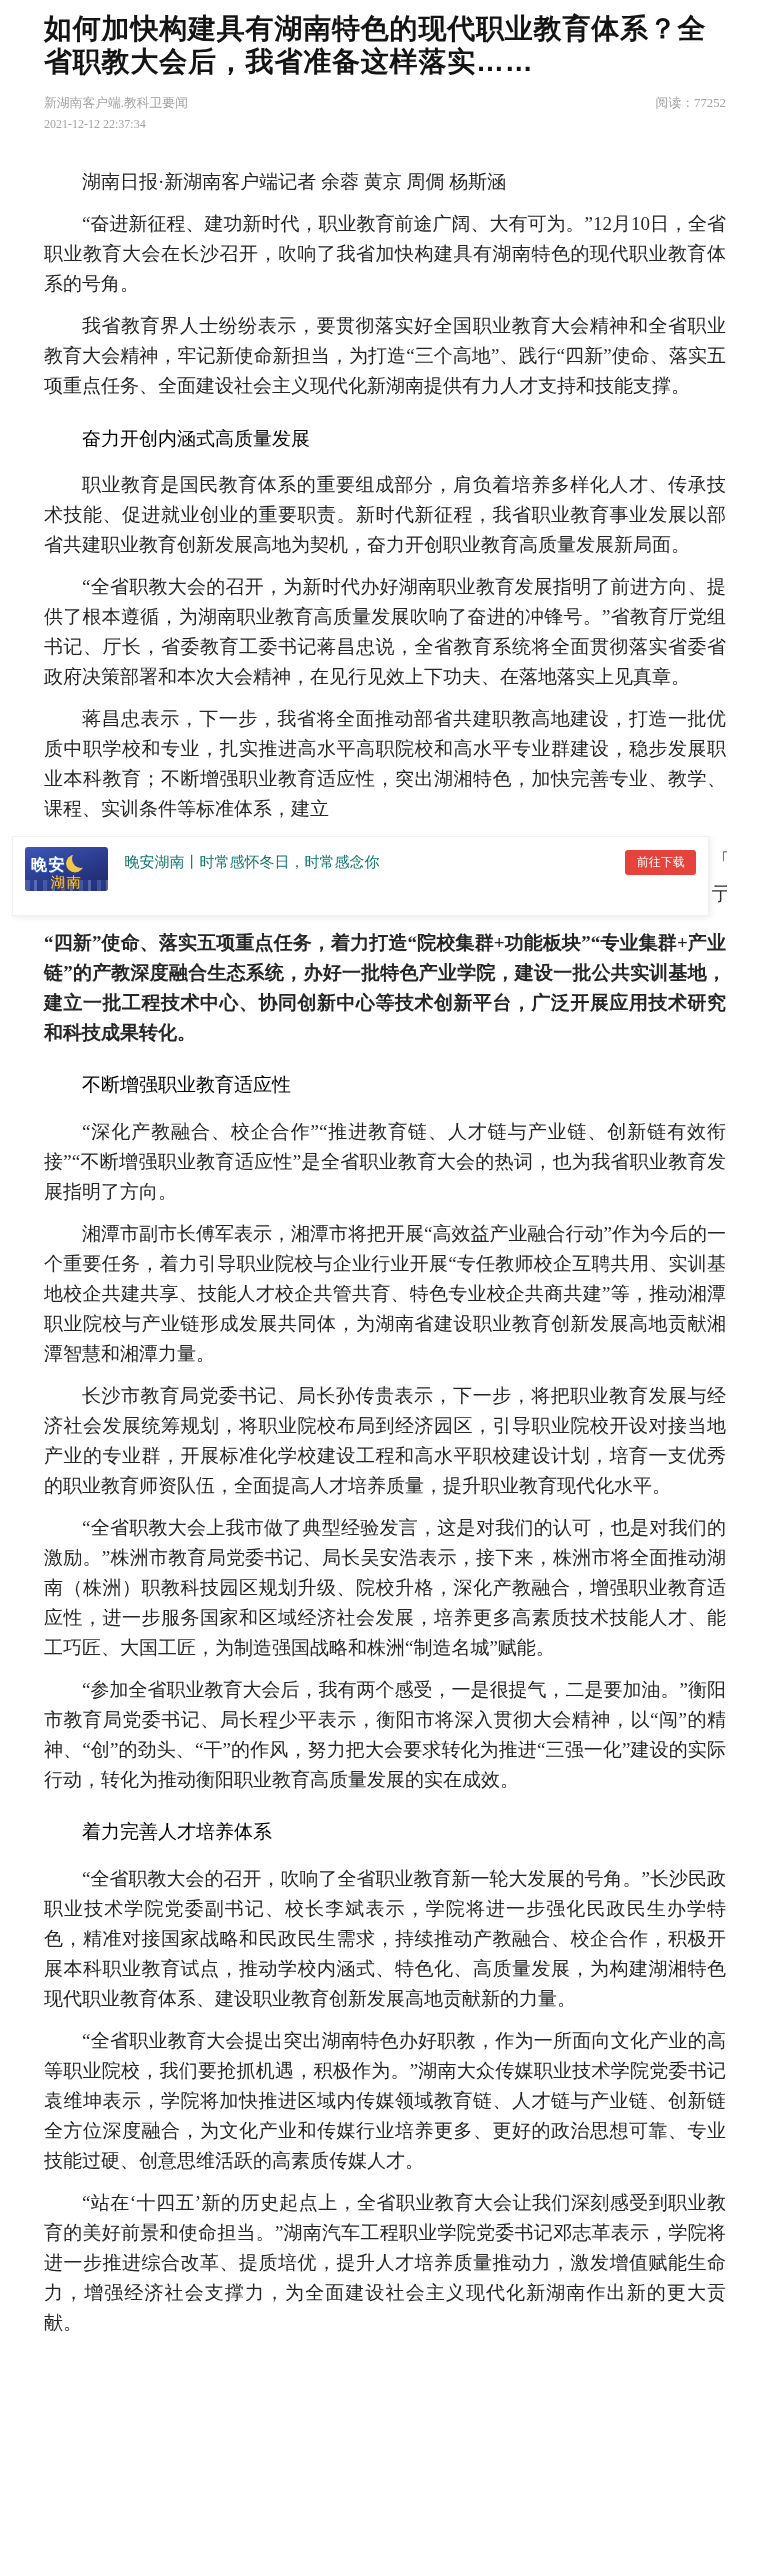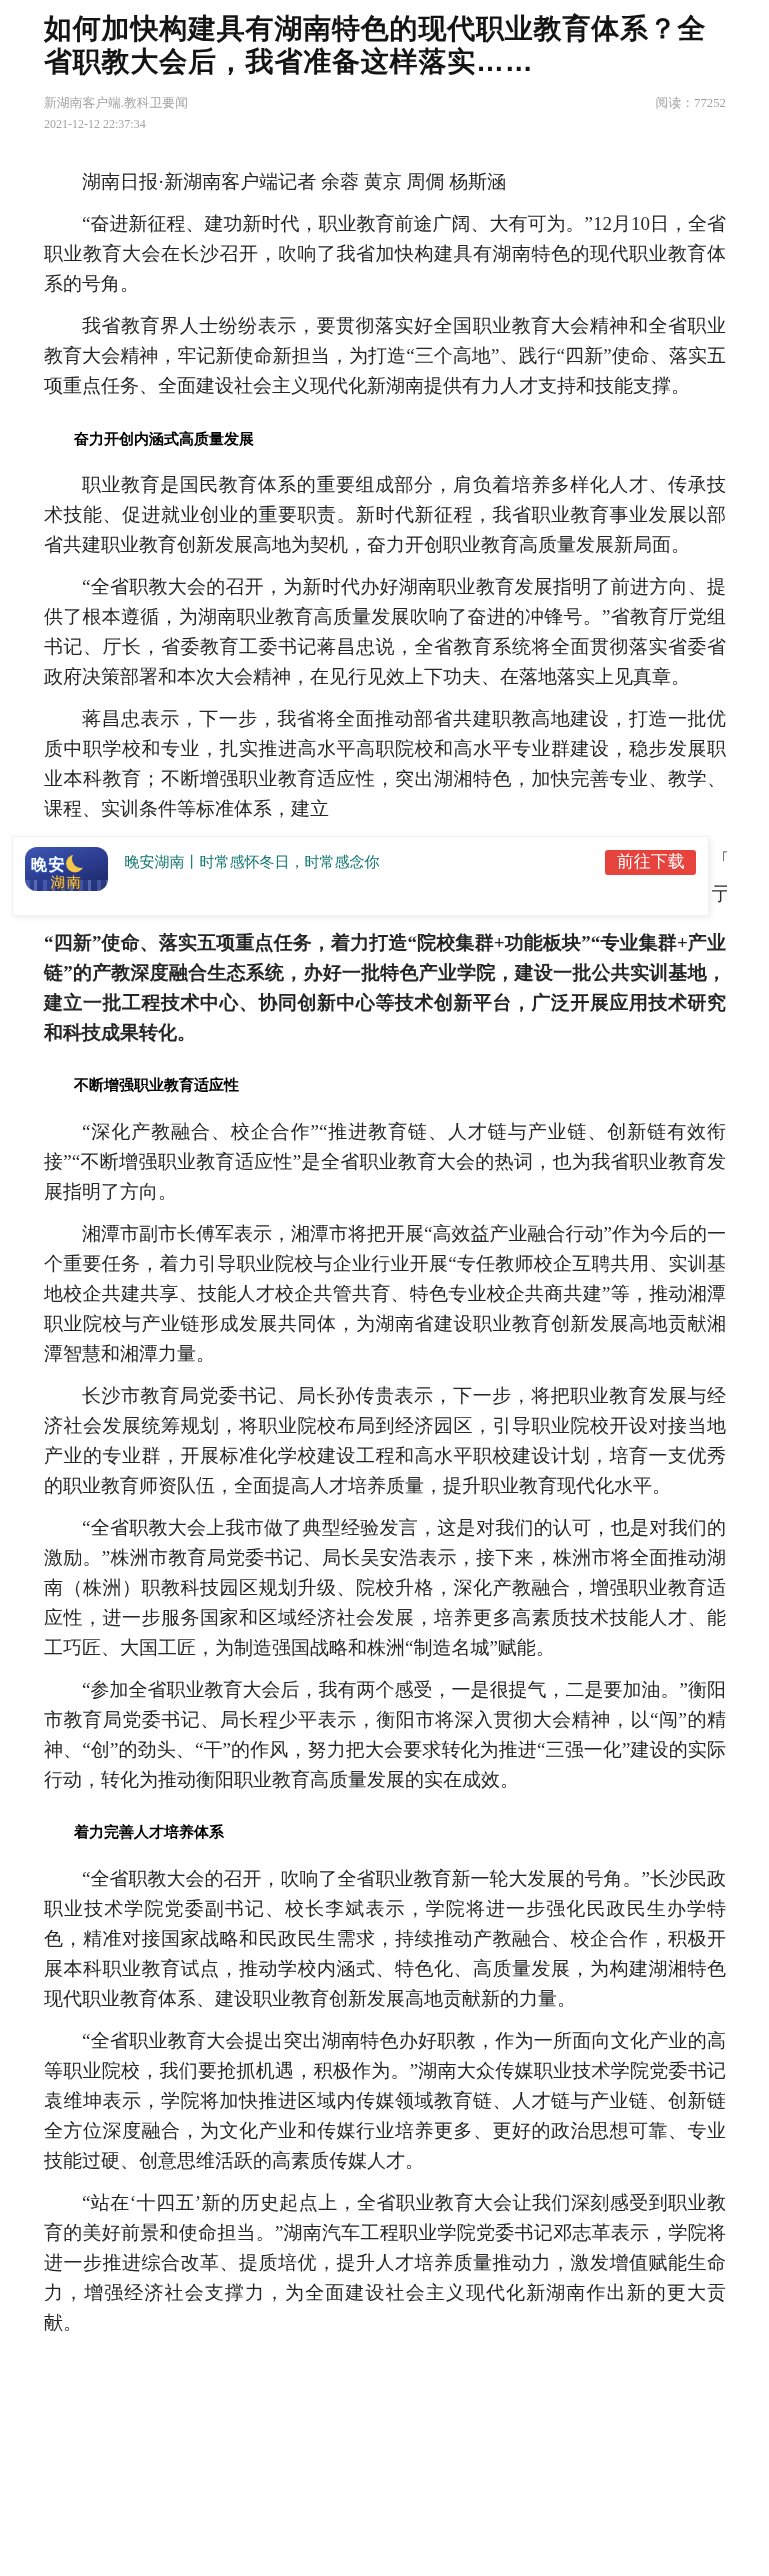--- a/index.html
+++ b/index.html
@@ -39,22 +39,22 @@
     font-size:19px;
     line-height:30px;
     text-align:justify;
     color:#262626;
   }
   .para { margin:0 0 12px 0; text-indent:2em; }
   .para.no-indent { text-indent:0;font-weight:bold; }
   .para.byline { }
   .section-heading {
     font-family:"Liberation Sans","DejaVu Sans",sans-serif;
-    font-size:15px;
-    font-weight:bold;
+    font-size:19px;
+    font-weight:normal;
     color:#000;
     text-indent:2em;
     margin:22.6px 0 16.5px 0;
     line-height:30px;
   }
   
   .ad-slot {
     position:relative;
     height:81px;
     margin:3px 0 10.5px 0;
@@ -66,21 +66,21 @@
     background:#fff;
     border:0.8px solid #f1f1f1;
     box-shadow:1.5px 1.5px 6px rgba(0,0,0,0.07);
     box-sizing:border-box;
     display:flex;
     align-items:flex-start;
     padding:9.8px 12px 0 12px;
   }
   .ad-thumb {
     width:83px; height:44px;
-    border-radius:12px;
+    border-radius:3px;
     background:linear-gradient(160deg,#3d57b4 0%,#2a3a8c 55%,#1b2661 100%);
     position:relative;
     overflow:hidden;
     flex:0 0 auto;
   }
   .ad-thumb .skyline {
     position:absolute; left:0; right:0; bottom:0; height:10.5px;
     background:repeating-linear-gradient(90deg,#5a74c9 0 4.5px,#32448f 4.5px 9px,#7d93da 9px 12px,#2a3a8c 12px 18px);
     opacity:.55;
   }
@@ -112,21 +112,21 @@
     text-indent:0;
     white-space:nowrap;
     overflow:hidden;
   }
   .dl-btn {
     flex:0 0 auto;
     margin-top:3px;
     background:#e6433d;
     color:#fff;
     font-family:"Liberation Sans","DejaVu Sans",sans-serif;
-    font-size:17px;
+    font-size:12px;
     line-height:12.8px;
     padding:6px 11.3px;
     border:none;
     border-radius:3px;
     cursor:pointer;
   }
   .clipped-frag {
     position:absolute;
     width:15px; overflow:hidden;
     color:#2b2b2b; font-size:19px; line-height:19px;

